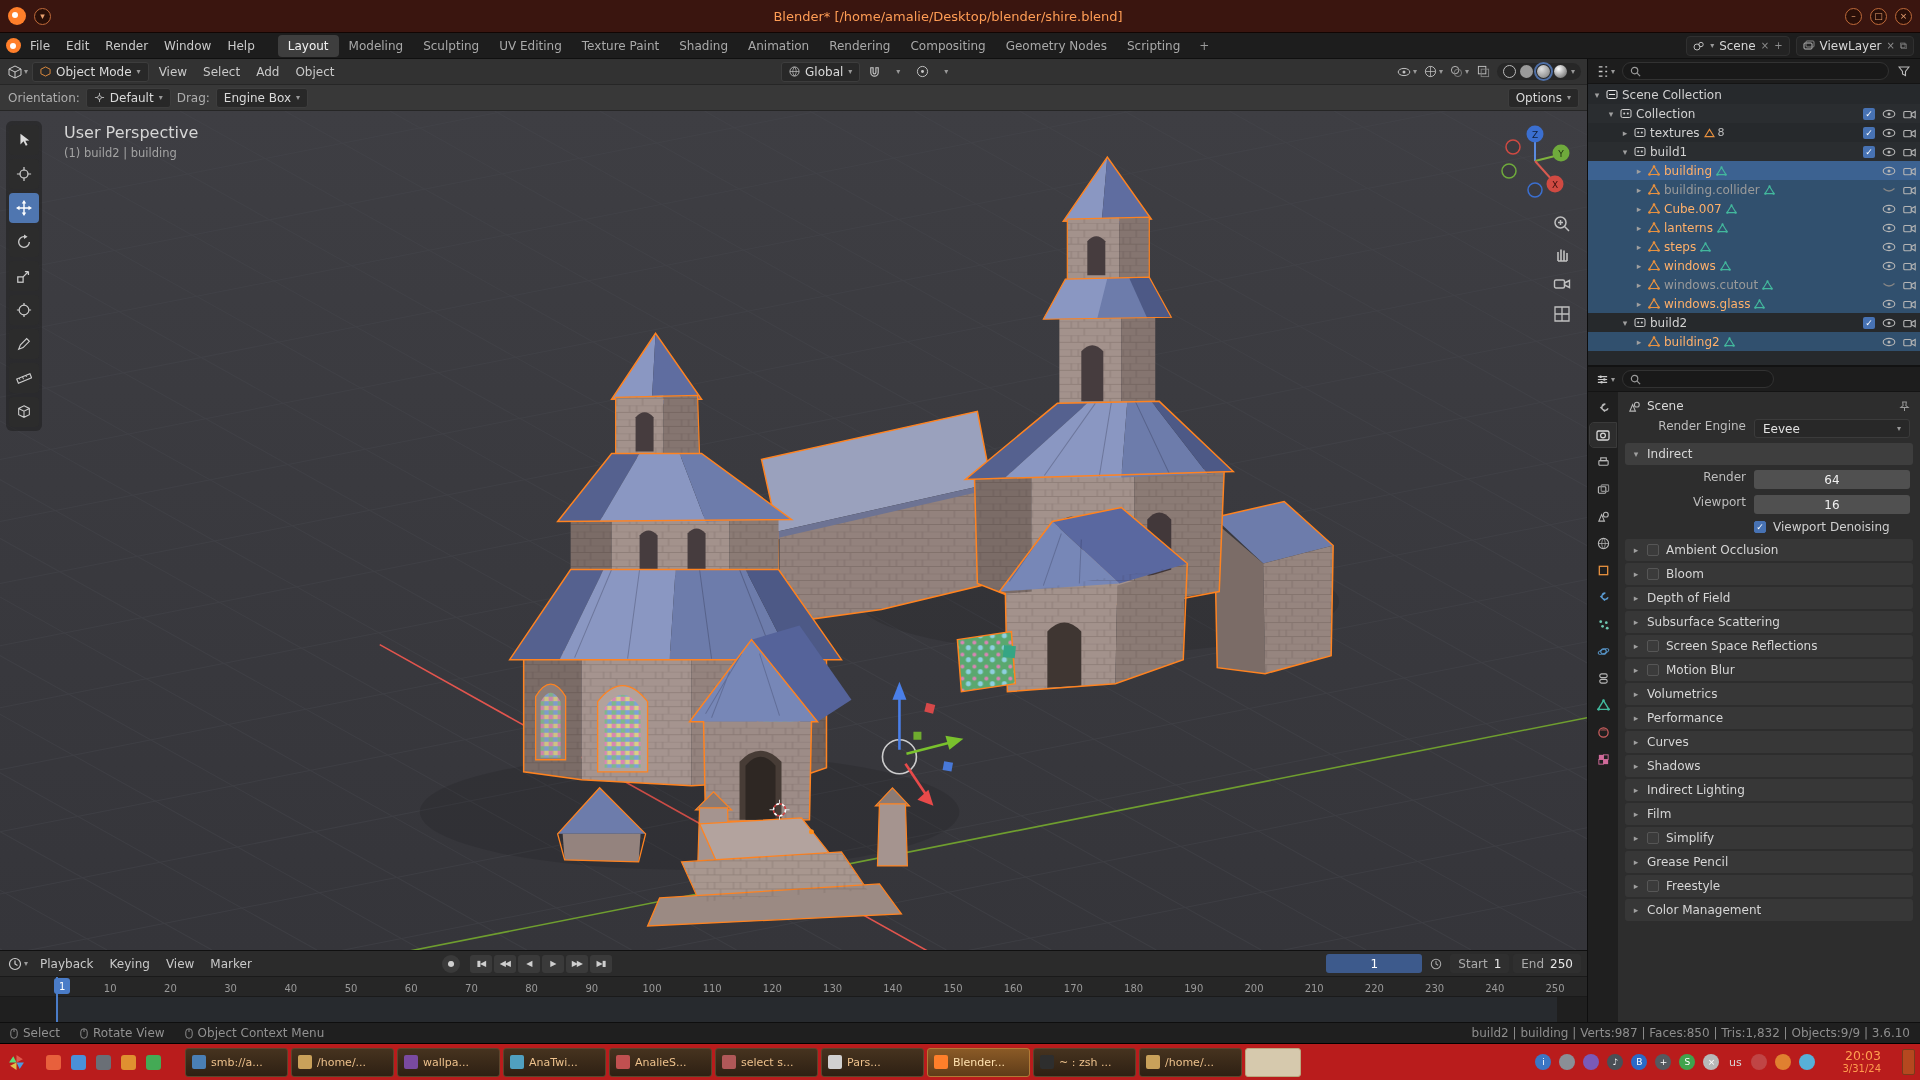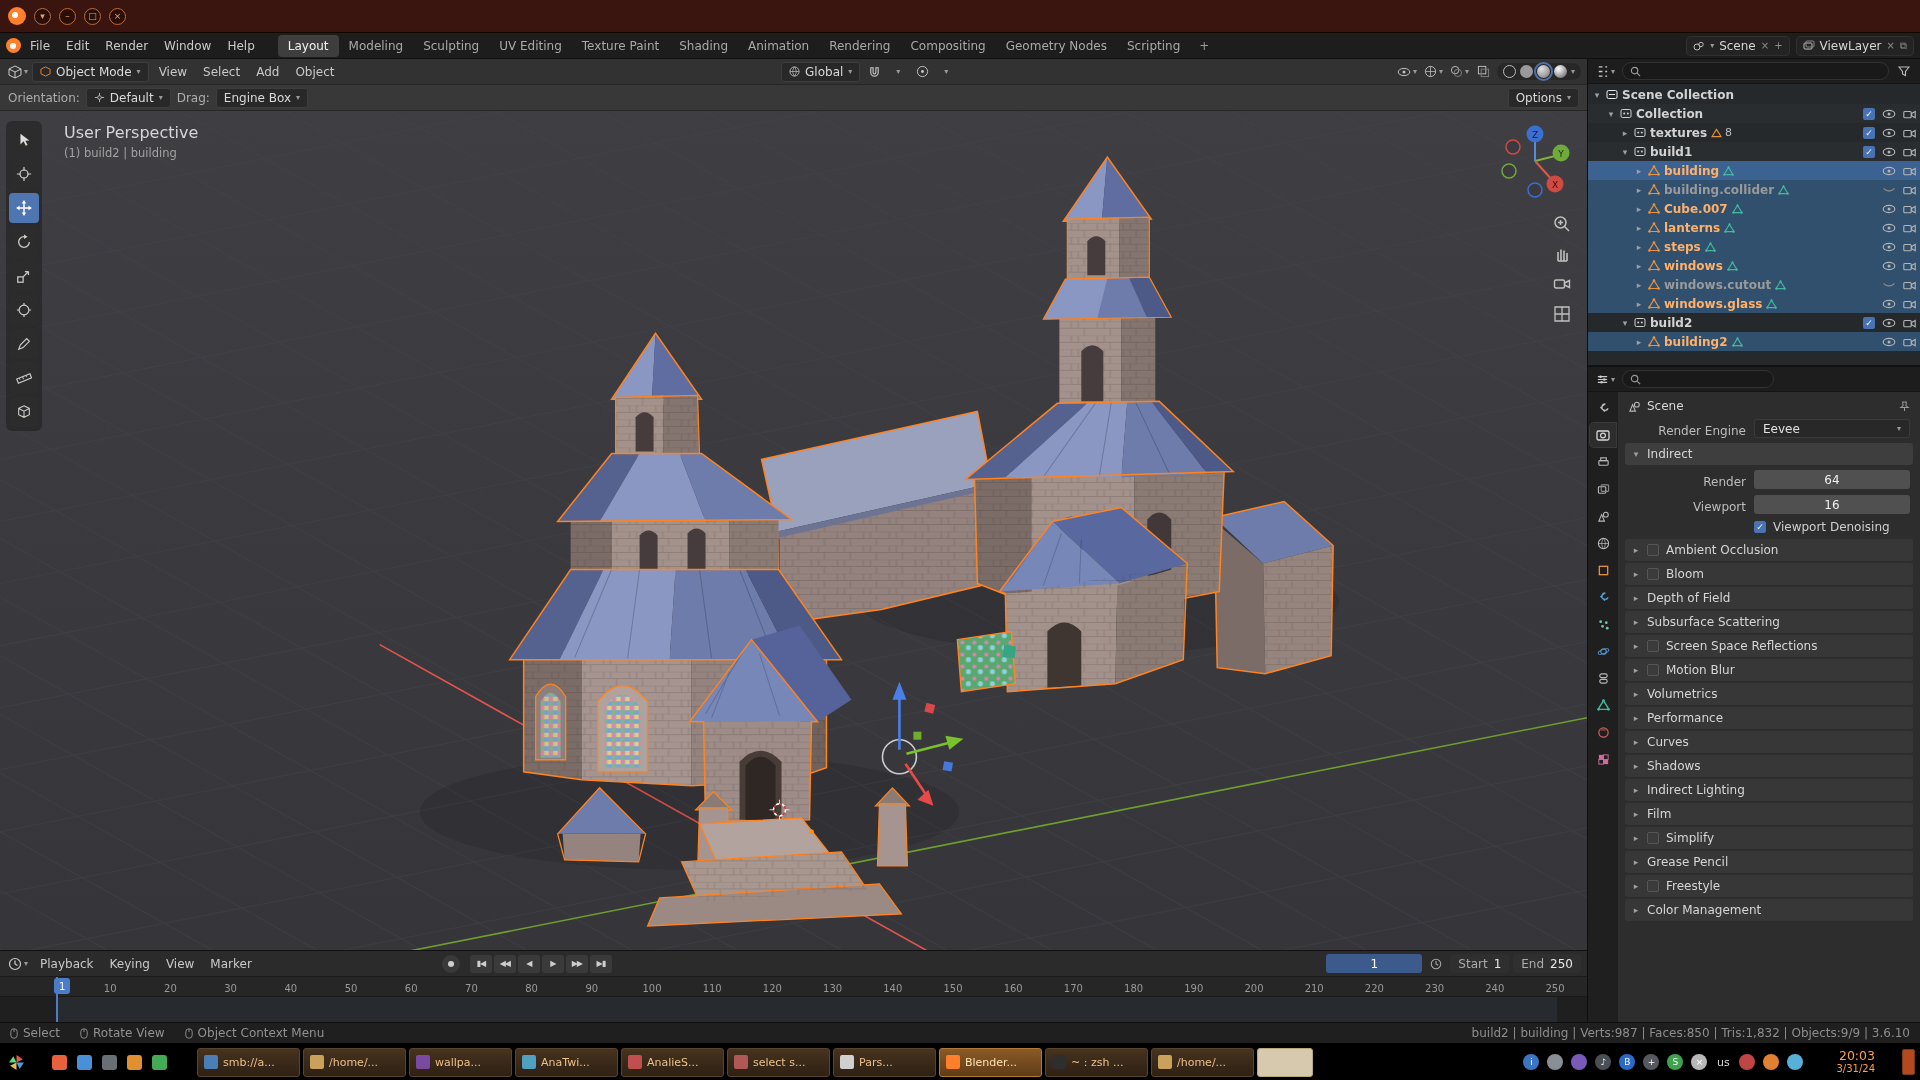--- a/index.html
+++ b/index.html
@@ -78,54 +78,54 @@
 .right-col{width:332px;display:flex;flex-direction:column;background:#2d2d2d;}
 .outliner{height:308px;background:#26292c;display:flex;flex-direction:column;border-bottom:2px solid #121212;}
 .ol-header{height:25px;background:#1d1d1d;display:flex;align-items:center;gap:5px;padding:0 6px;border-bottom:1px solid #141414;}
 .searchbox{flex:1;height:18px;background:#191919;border:1px solid #323232;border-radius:9px;display:flex;align-items:center;gap:5px;padding:0 7px;color:#9a9a9a;}
 .ol-tree{flex:1;overflow:hidden;padding-top:1px;}
 .ol-row{height:19px;display:flex;align-items:center;gap:4px;padding-right:4px;}
 .ol-row:nth-child(even){background:rgba(255,255,255,0.02);}
 .ol-row.selected{background:#31506e;}
 .ol-row.active{background:#3c6291;}
 .ol-exp{color:#9f9f9f;font-size:9px;width:10px;text-align:center;}
-.ol-name{color:#d2d2d2;font-weight:bold;}
+.ol-name{color:#d2d2d2;}
 .ol-row.selected .ol-name{color:#ffb06a;}
 .ol-row.dim .ol-name{color:#9a9a9a;}
 .ol-badge{display:flex;align-items:center;gap:3px;color:#bdbdbd;font-size:11px;}
 .ol-badge i{font-style:normal;}
 .ol-ctrl{margin-left:auto;display:flex;align-items:center;gap:7px;}
 .ol-chk{width:12px;height:12px;background:#4772b3;border-radius:2px;color:#fff;font-size:9px;display:flex;align-items:center;justify-content:center;}
 
 .properties{flex:1;display:flex;flex-direction:column;min-height:0;}
 .pr-header{height:25px;background:#1d1d1d;display:flex;align-items:center;gap:5px;padding:0 6px;border-bottom:1px solid #141414;}
 .pr-main{flex:1;display:flex;min-height:0;}
 .props-tabs{width:30px;background:#1f1f1f;display:flex;flex-direction:column;align-items:center;padding-top:4px;gap:3px;}
 .ptab{width:26px;height:24px;border-radius:4px 0 0 4px;display:flex;align-items:center;justify-content:center;}
 .ptab.active{background:#2d2d2d;outline:1px solid #3a3a3a;}
 .props-body{flex:1;padding:4px 2px;overflow:hidden;}
 .crumb{display:flex;align-items:center;gap:6px;padding:3px 8px;color:#d8d8d8;}
-.prow{display:flex;align-items:flex-end;gap:8px;padding:3px 8px;}
+.prow{display:flex;align-items:flex-start;gap:8px;padding:3px 8px;}
 .prow .plabel{width:118px;text-align:right;color:#bdbdbd;}
 .pfield{flex:1;height:19px;background:#505050;border-radius:3px;display:flex;align-items:center;justify-content:center;color:#f0f0f0;}
 .pselect{flex:1;height:19px;background:#282828;border:1px solid #3b3b3b;border-radius:3px;display:flex;align-items:center;padding:0 8px;color:#e2e2e2;gap:6px;}
 .pselect .caret{margin-left:auto;}
 .prop-sec{height:22px;margin:2px 5px;background:#373737;border-radius:3px;display:flex;align-items:center;gap:7px;padding:0 7px;color:#d6d6d6;}
 .prop-sec .ol-exp{width:8px;}
 .chk{width:12px;height:12px;border-radius:2px;background:#3b3b3b;border:1px solid #565656;}
 .chk.on{background:#4772b3;border-color:#4772b3;color:#fff;font-size:9px;display:flex;align-items:center;justify-content:center;}
 .cbrow{display:flex;align-items:center;gap:7px;padding:3px 8px 3px 134px;color:#cfcfcf;}
 
 
 .statusbar{height:21px;background:#1f1f1f;border-top:1px solid #0e0e0e;display:flex;align-items:center;padding:0 10px;gap:20px;color:#919191;}
 .hint{display:flex;align-items:center;gap:5px;}
 .sb-right{margin-left:auto;color:#8d8d8d;}
 
 
-.taskbar{height:37px;background:#000000;display:flex;align-items:center;gap:21px;padding:0 5px;border-top:1px solid #000;}
+.taskbar{height:37px;background:#b91c1c;display:flex;align-items:center;gap:15px;padding:0 5px;border-top:1px solid #000;}
 .launcher{width:22px;height:22px;border-radius:3px;display:flex;align-items:center;justify-content:center;}
 .launch-dot{width:15px;height:15px;border-radius:3px;}
 .tb-win{height:29px;flex:0 0 103px;display:flex;align-items:center;gap:5px;padding:0 6px;background:linear-gradient(#46331f,#2e2013);border:1px solid #5a452c;border-radius:3px;color:#edc18c;font-size:11px;overflow:hidden;white-space:nowrap;}
 .tb-win.active{background:linear-gradient(#8a5a26,#5f3c19);border-color:#b07a35;color:#ffe2b0;}
 .tb-win.blank{flex:0 0 56px;background:#d6c9ad;border-color:#b9a87f;}
 .tb-ic{width:14px;height:14px;border-radius:2px;flex:0 0 14px;}
 .tray{display:flex;align-items:center;gap:8px;margin-left:auto;padding-right:6px;}
 .tray-ic{width:16px;height:16px;border-radius:50%;font-size:9px;color:#fff;display:flex;align-items:center;justify-content:center;}
 .tray-ic.text{border-radius:2px;font-size:11px;background:transparent !important;color:#d8d8d8;}
 .clock{text-align:right;line-height:1.15;margin:0 6px;}
@@ -135,20 +135,21 @@
 svg{display:block;}
 </style>
 </head>
 <body>
 
 <div class="screen">
 
   <div class="titlebar">
     <span class="applogo"></span>
     <span class="wbtn">▾</span>
+    <span class="title">Blender* [/home/amalie/Desktop/blender/shire.blend]</span>
     <span class="wbtn">–</span>
     <span class="wbtn">□</span>
     <span class="wbtn">×</span>
   </div>
 
   <div class="menubar">
     <span class="applogo" style="width:15px;height:15px;"></span>
     <span style="display:flex;">
 
     <span class="menu-item">File</span>

